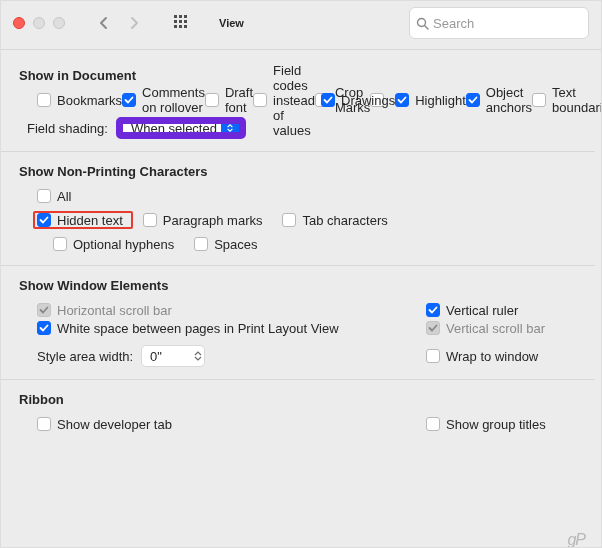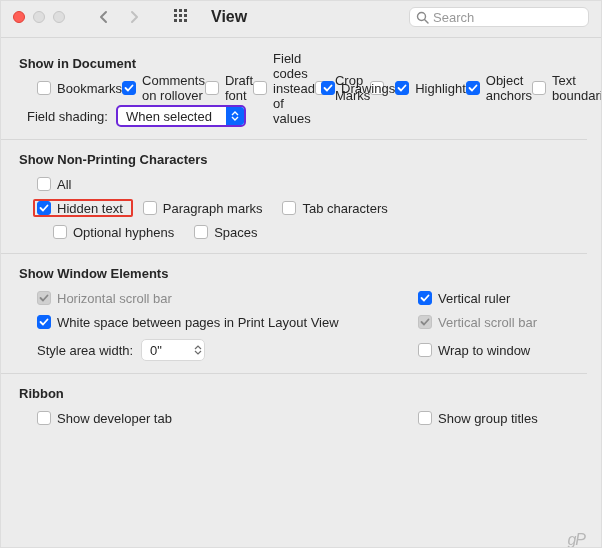--- a/index.html
+++ b/index.html
@@ -40,51 +40,51 @@
     width: 22px; height: 20px;
     display: flex; align-items: center; justify-content: center;
     color: #777;
   }
   .apps-icon {
     width: 22px; height: 20px; display:flex; align-items:center; justify-content:center;
     margin-left: 18px;
   }
   .title {
     font-weight: 600;
-    font-size: 16px;
-    margin-left: 10px;
+    font-size: 11px;
+    margin-left: 18px;
   }
   .search-wrap {
     margin-left: auto;
     display: flex;
     align-items: center;
     background: #fff;
     border: 1px solid #d8d8d8;
     border-radius: 6px;
-    height: 20px;
+    height: 32px;
     width: 180px;
     padding: 0 6px;
   }
   .search-wrap svg { flex-shrink:0; }
   .search-wrap input {
     border: none;
     outline: none;
     width: 100%;
     font-size: 13px;
     background: transparent;
     padding-left: 4px;
   }
   .search-wrap input::placeholder { color:#999; }
   .divider {
     border: none;
     border-top: 1px solid #d7d7d7;
     margin: 0;
   }
   .body {
-    padding: 6px 32px 14px 18px;
+    padding: 6px 24px 14px 18px;
     overflow-y: auto;
     flex:1;
     position: relative;
   }
   .section-title {
     font-weight: 600;
     font-size: 13px;
     margin: 12px 0 8px 0;
   }
   .ribbon-title {
@@ -137,21 +137,21 @@
     align-items:center;
     gap: 8px;
     margin-top:8px;
     padding-left:8px;
   }
   .select {
     display:flex;
     align-items:center;
     background:#fff;
     height:22px;
-    border:2px solid #6d28d9;
+    border:7px solid #6d28d9;
     border-radius:5px;
     padding: 0 0 0 8px;
     min-width: 130px;
     font-size:13px;
     overflow:hidden;
   }
   .select .arrows {
     margin-left:auto;
     width:18px; height:100%;
     background:#0a66ff;
@@ -188,21 +188,20 @@
   .winel-row1 {
     display:flex;
     align-items:center;
     gap: 30px;
   }
   .winel-row1 .right-opt { margin-left:auto; margin-right:5px; width:146px; }
   .winel-row2 {
     display:flex;
     align-items:center;
     gap: 20px;
-    margin-top:6px;
   }
   .winel-row2 .right-opt { margin-left:auto; margin-right:5px; width:146px;}
   .winel-row3 {
     display:flex;
     align-items:center;
     gap: 8px;
     margin-top:8px;
   }
   .winel-row3 .right-opt { margin-left:auto; margin-right:5px; width:146px;}
   .ribbon-row {

